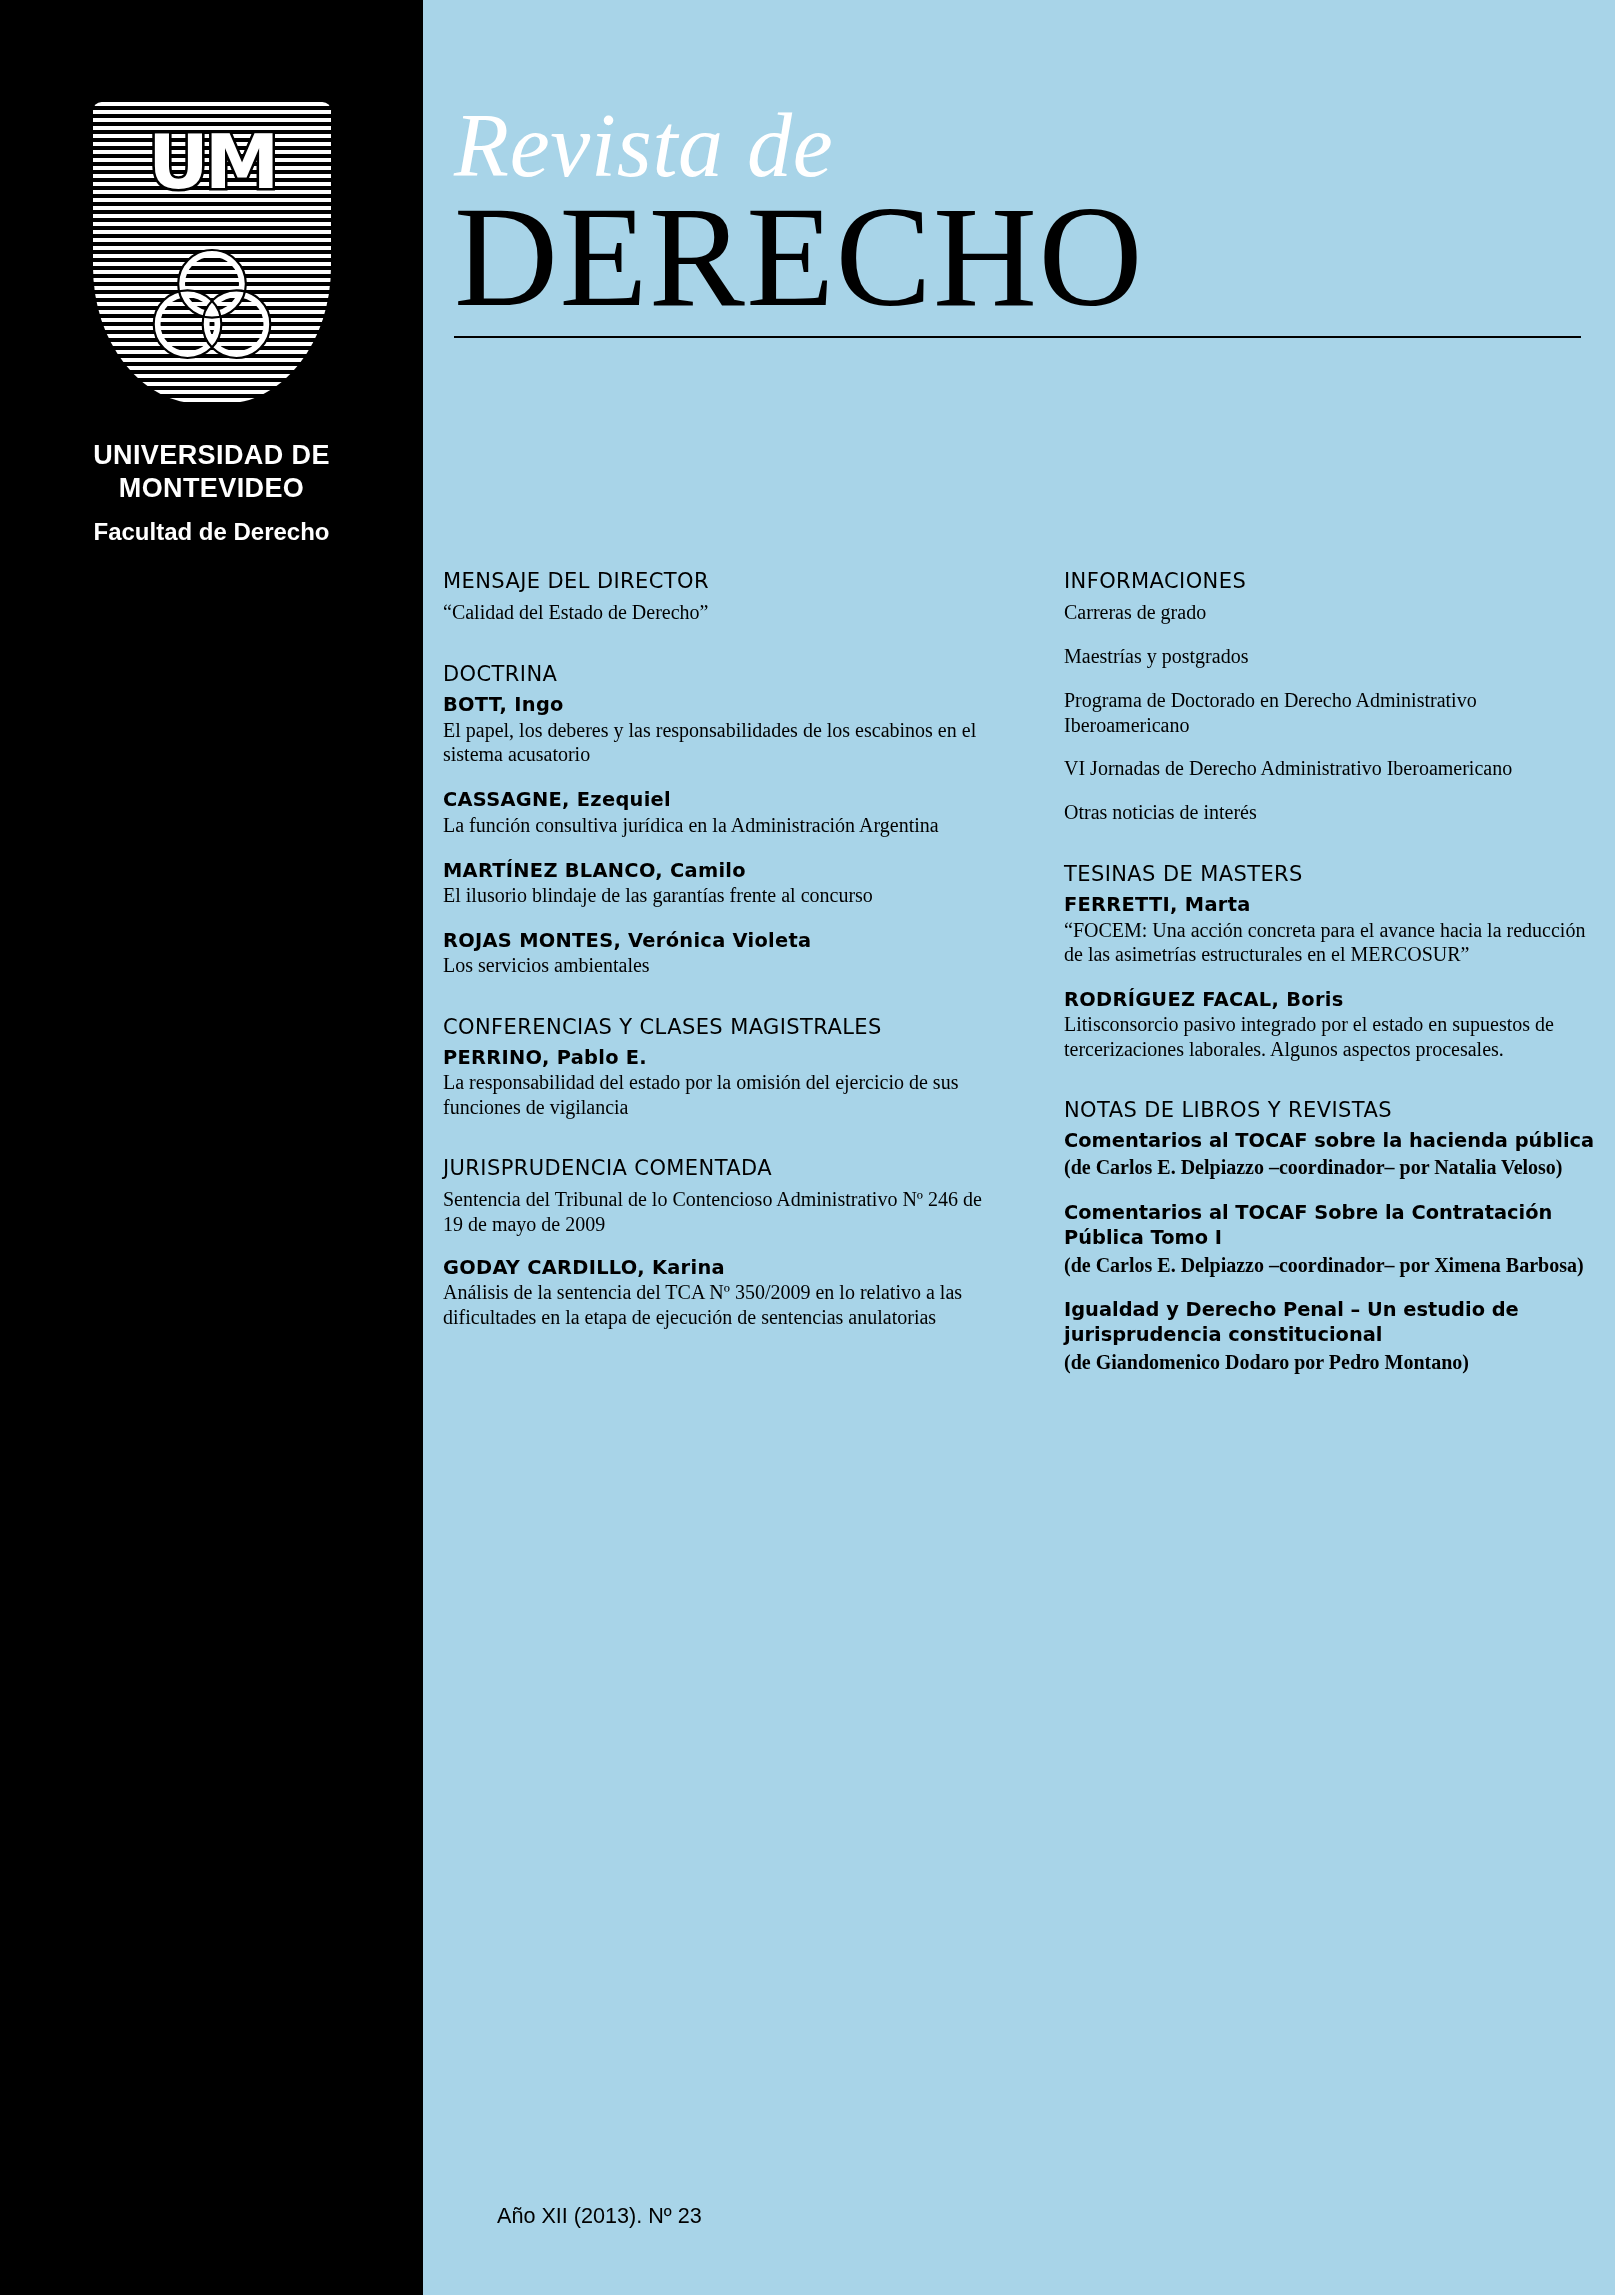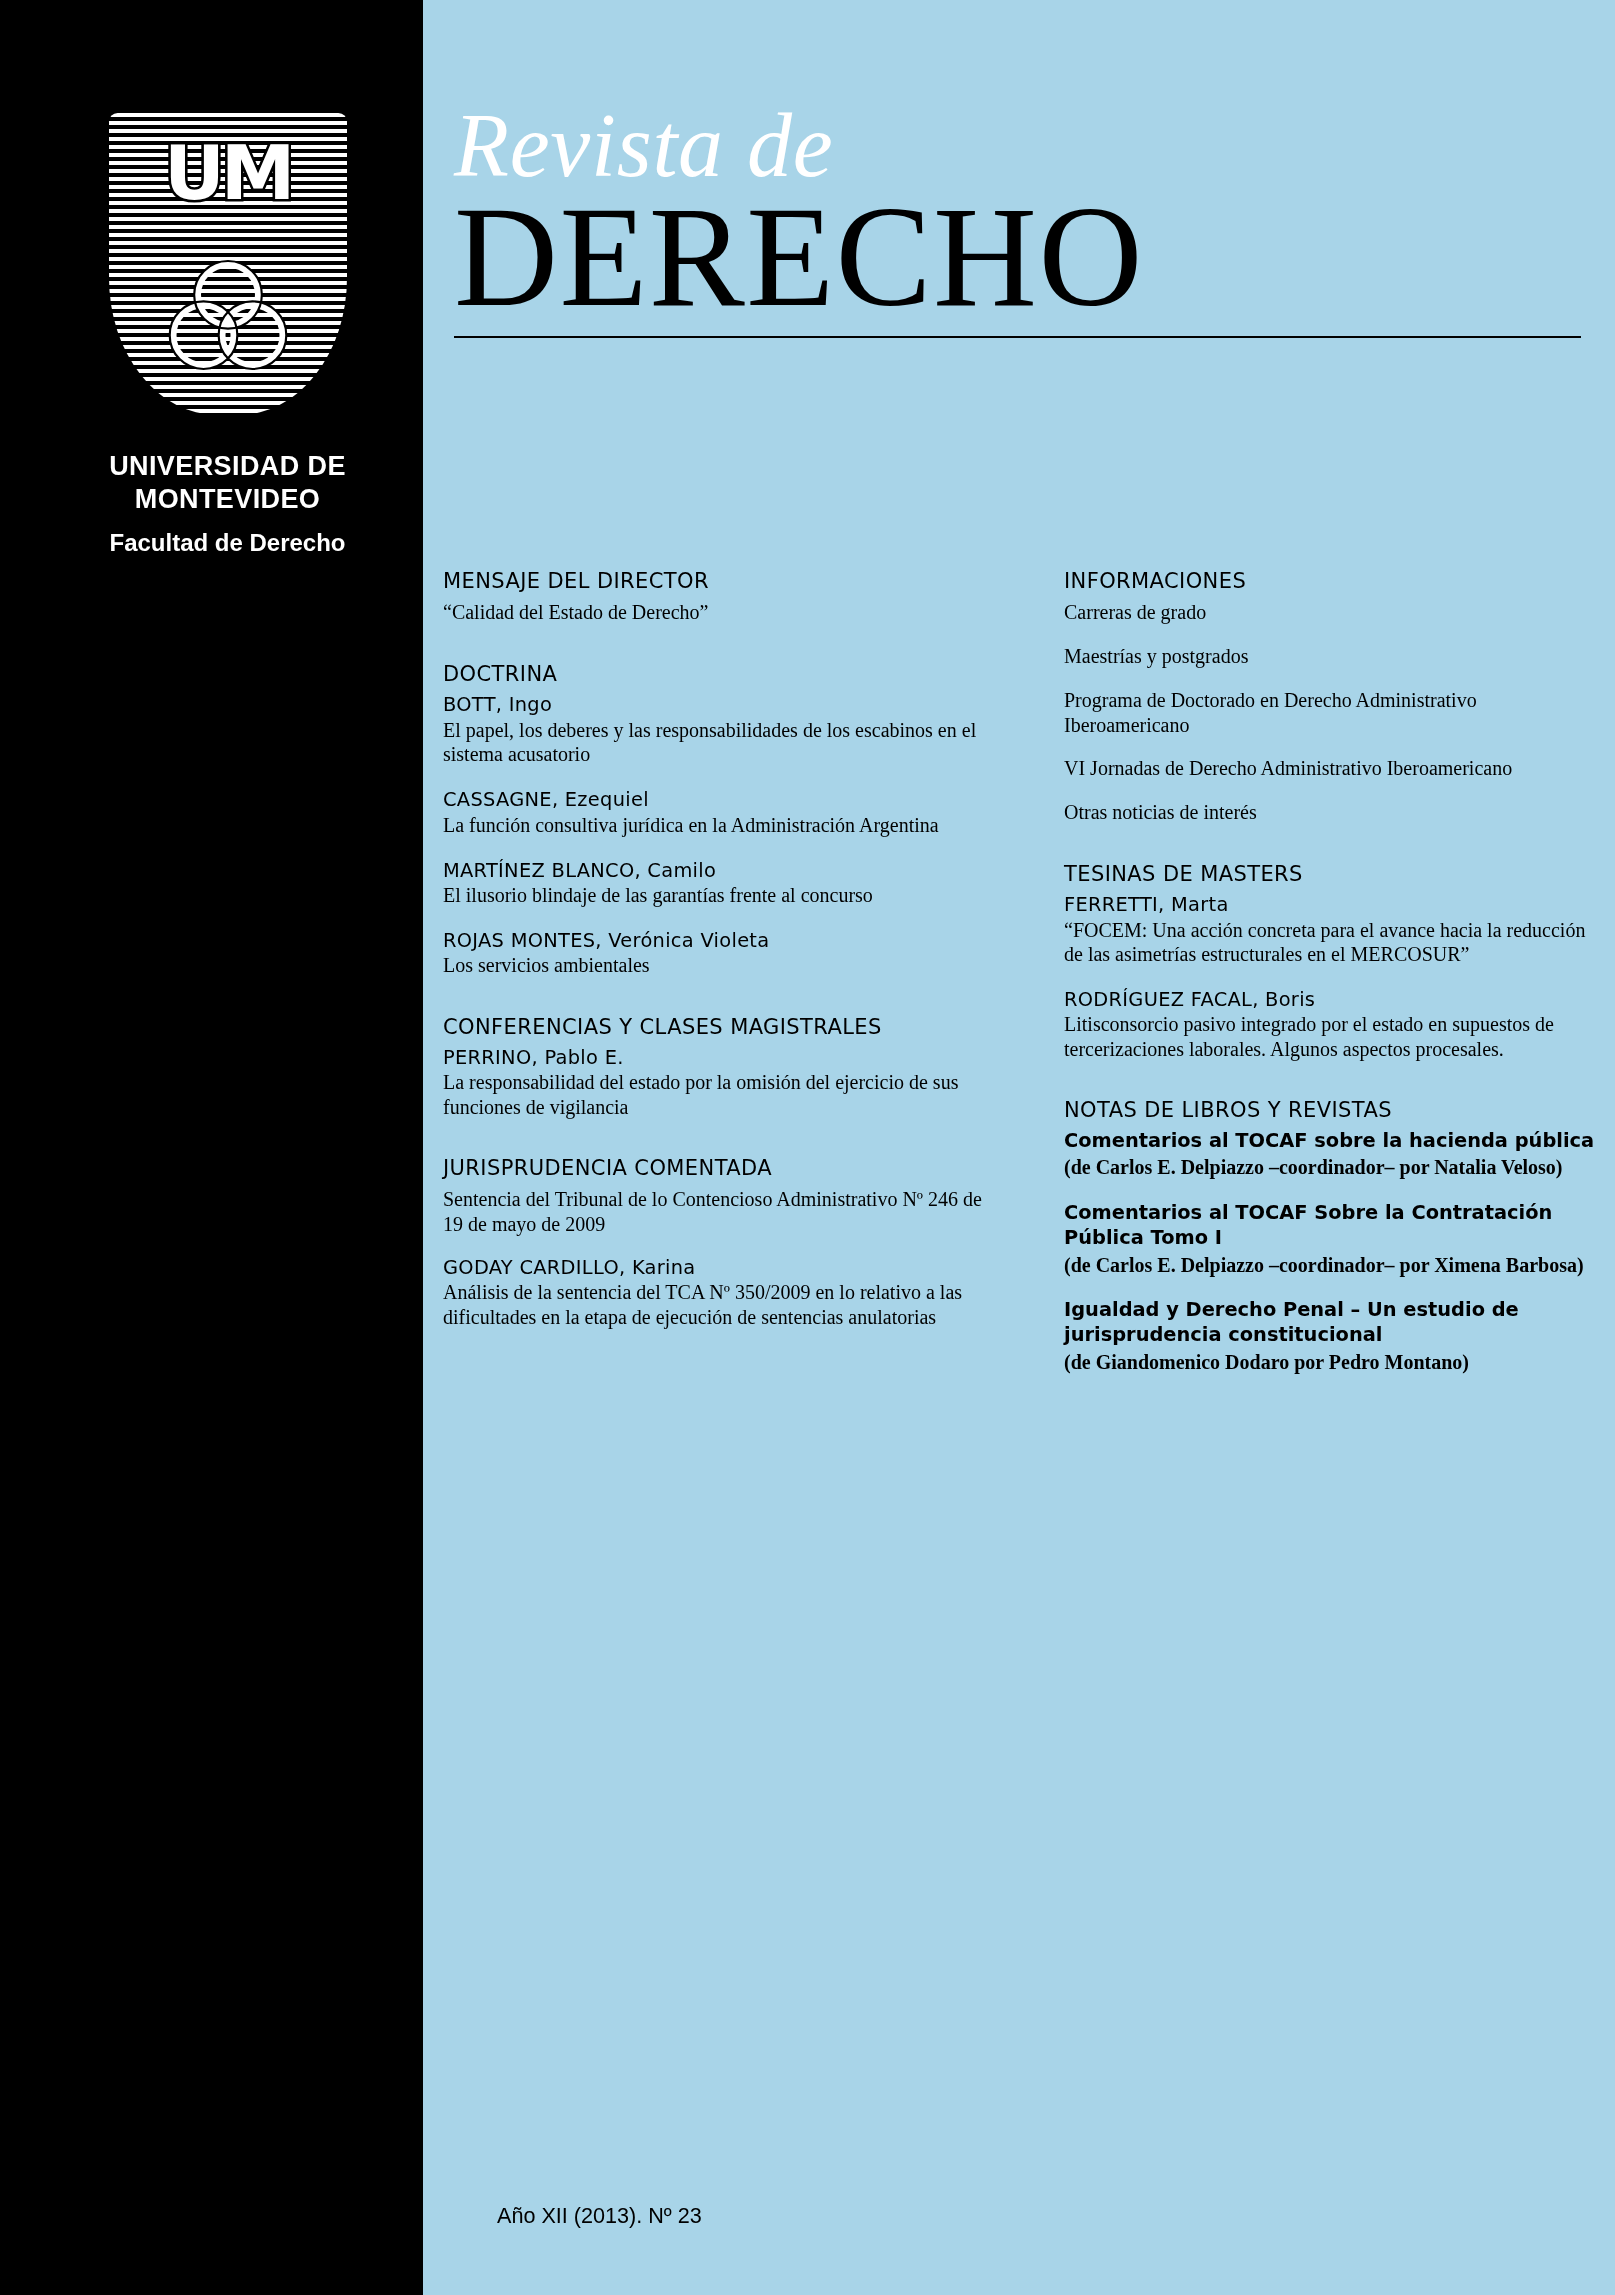--- a/index.html
+++ b/index.html
@@ -19,24 +19,23 @@
   .left-band {
     position: absolute;
     left: 0; top: 0;
     width: 423px;
     height: 2295px;
     background: #000000;
   }
   .logo-wrap {
     position: absolute;
     left: 0;
-    top: 113px;
+    top: 102px;
     width: 423px;
     text-align: center;
-    padding-left: 16px;
   }
   .shield {
     position: relative;
     width: 238px;
     height: 302px;
     margin: 0 auto;
   }
   .shield-body {
     position: absolute;
     inset: 0;
@@ -128,21 +127,21 @@
     font-size: 21px;
     letter-spacing: 0.4px;
     color: #000000;
     margin: 0 0 7.2px 0;
   }
   .sec-head.gap { margin-top: 37px; }
 
   .entry { margin-bottom: 21.6px; }
   .entry-author {
     font-family: "DejaVu Sans", sans-serif;
-    font-weight: normal;
+    font-weight: bold;
     font-size: 19.4px;
     letter-spacing: 0.3px;
     color: #000000;
     margin-bottom: 1.4px;
   }
   .entry-title {
     font-family: "Liberation Serif", serif;
     font-size: 20px;
     line-height: 1.22;
     color: #000000;

